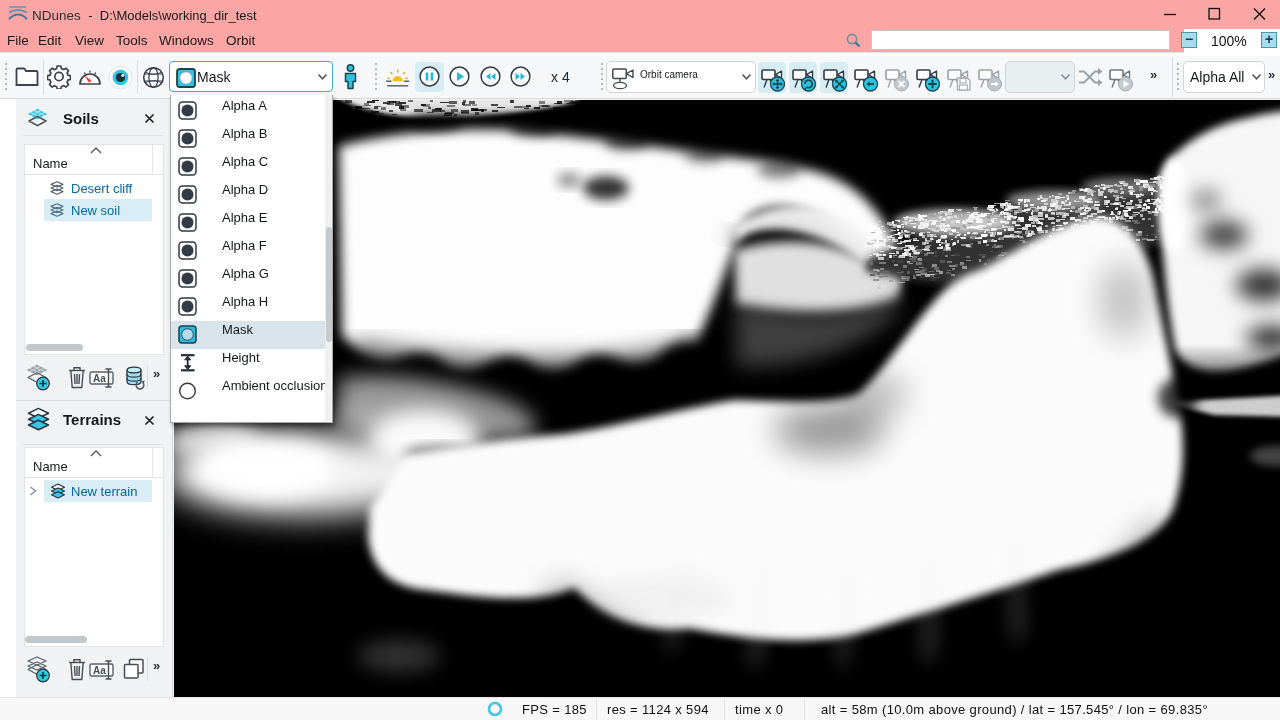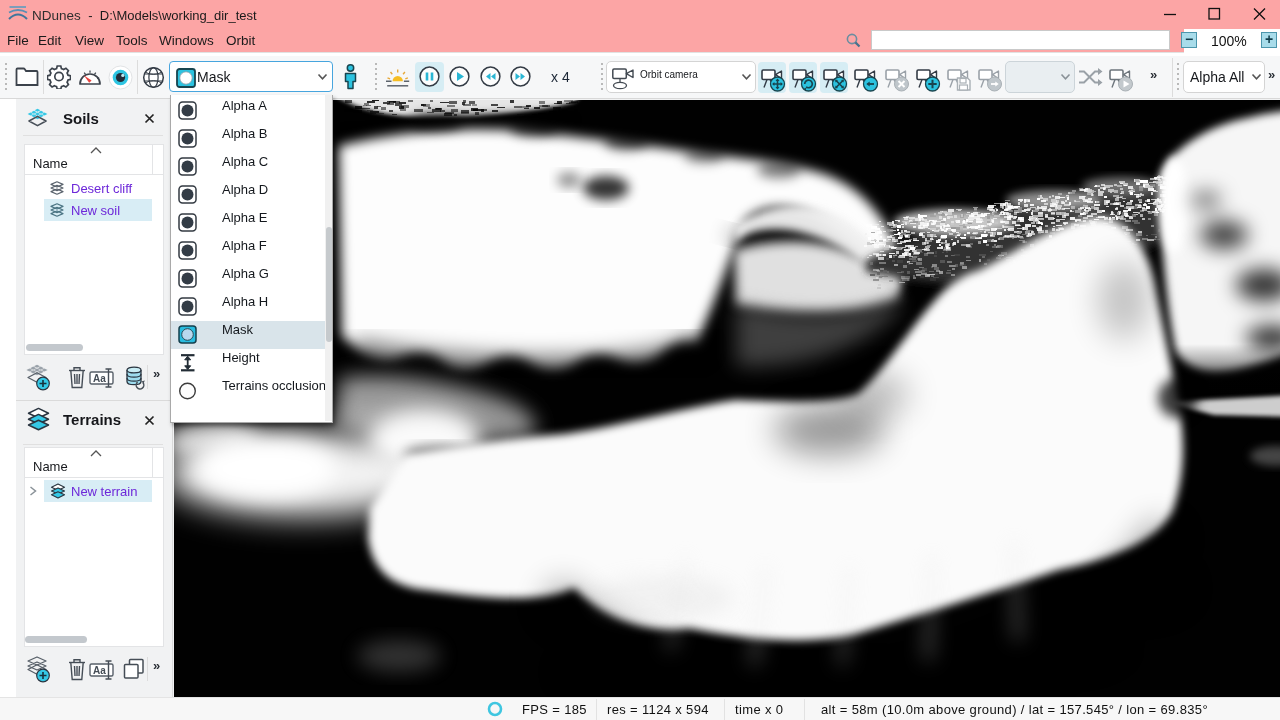--- a/index.html
+++ b/index.html
@@ -21,21 +21,21 @@
   .tdots { position:absolute; top:7px; height:29px; width:2px;
      background-image:repeating-linear-gradient(#b9b9b9 0 2px, transparent 2px 5px); }
   .combo { position:absolute; background:#fff; border:1px solid #d4d4d4; border-radius:4px; font-size:14px; }
   
   #main { position:absolute; left:16px; top:99px; width:1280px; height:598px; background:#f1f2f3; }
   #panel { position:absolute; left:0; top:0; width:157px; height:598px; background:#f1f2f3; border-right:1px solid #d9d9d9; }
   #viewport { position:absolute; left:158px; top:1px; width:1122px; height:597px; background:#000; }
   .sec-title { position:absolute; font-size:15px; font-weight:bold; color:#15161a; }
   .ptable { position:absolute; left:8px; width:140px; background:#fff; border:1px solid #e3e4e6; }
   .thead { position:absolute; left:0; top:0; width:100%; height:30px; border-bottom:1px solid #e3e4e6; font-size:13px; color:#16181c; }
-  .prow { position:absolute; left:0; width:127px; height:22px; font-size:13px; color:#6d28d9; overflow:hidden; }
+  .prow { position:absolute; left:0; width:127px; height:22px; font-size:13px; color:#0369a1; overflow:hidden; }
   .hsb { position:absolute; height:7px; background:#c3c8cd; border-radius:3.5px; }
   .sep-h { position:absolute; background:#e0e0e0; height:1px; }
   
   #statusbar { position:absolute; left:0; top:697px; width:1280px; height:23px; background:#f7f7f7; border-top:1px solid #e4e4e4; font-size:13px; letter-spacing:0.35px; color:#111; }
   .ssep { position:absolute; top:1px; height:22px; width:1px; background:#e2e2e2; }
   .stxt { position:absolute; top:4px; }
   
   #popup { position:absolute; left:170px; top:95px; width:163px; height:328px; background:#fff; border:1px solid #a9a9a9; border-top:none; overflow:hidden; box-shadow:2px 3px 4px rgba(0,0,0,0.35); }
   .pitem { position:absolute; left:0; width:161px; height:28px; font-size:13px; color:#14181d; }
   .pitem span { position:absolute; left:35px; top:1px;margin-left:16px; }
@@ -1938,17 +1938,17 @@
           <path d="M9.7,3.2 l3,3.6 h-6 z"></path>
           <path d="M9.7,16.4 l3,-3.6 h-6 z"></path>
         </g>
       </svg>
       <span>Height</span>
     </div>
   <div class="pitem" style="top:282px">
       <svg width="20" height="20" viewBox="0 0 20 20">
         <circle cx="9.5" cy="10" r="7.8" fill="#fdfdfd" stroke="#3c3c3c" stroke-width="1.4"></circle>
       </svg>
-      <span>Terrains occlusion</span>
+      <span>Ambient occlusion</span>
     </div>
   <div class="abs" style="left:154px;top:0;width:8px;height:326px;background:#f0f0f0"></div>
   <div class="abs" style="left:155px;top:132px;width:6px;height:115px;background:#c6cacd;border-radius:3px"></div>
 </div>
 
 </body></html>

